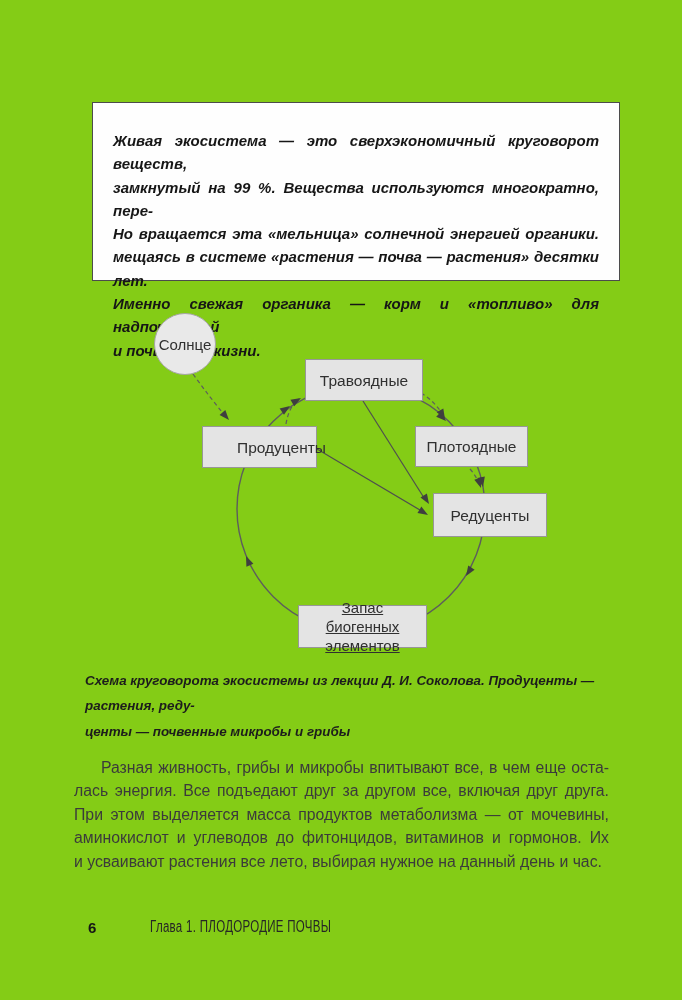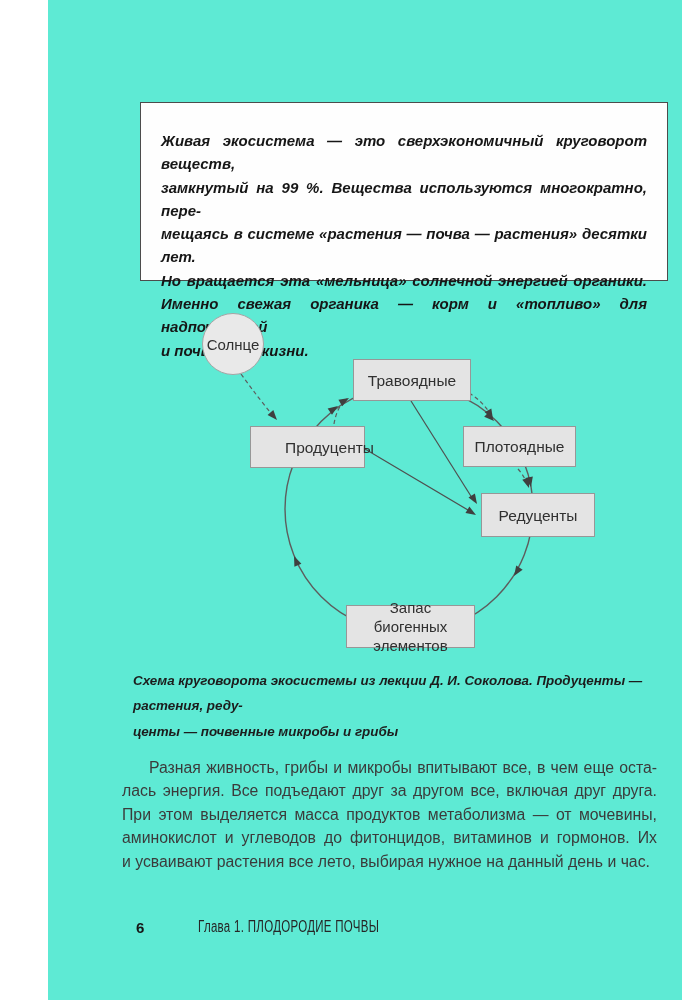--- a/index.html
+++ b/index.html
@@ -1,20 +1,20 @@
 <!DOCTYPE html>
 <html><head>
 <meta charset="utf-8">
 <style>
   html,body { margin:0; padding:0; }
   body {
     width:682px; height:1000px; background:#ffffff; position:relative;
     font-family:"Liberation Sans", sans-serif; overflow:hidden;
   }
-  .page { position:absolute; inset:0; background:#5eead4;margin-left:48px; }
+  .page { position:absolute; inset:0; background:#84cc16; }
 
   
   .quote-box {
     position:absolute; left:92px; top:102px; width:528px; height:179px;
     border:1.5px solid #4c4c4c; box-sizing:border-box;
     padding:26px 20px 0 20px; background:#fefefe;
   }
   .quote-line {
     font-style:italic; font-weight:bold; font-size:15px; line-height:23.3px;
     color:#161616; text-align:justify; text-align-last:justify;
@@ -30,21 +30,21 @@
     font-size:15.5px; color:#303030; line-height:19px;
   }
   .node.sun {
     left:154px; top:313px; width:62px; height:62px; border-radius:50%;
     background:#e9e9e9; border:1px solid #a5a5a5; font-size:15px;
   }
   .node.herbivores  { left:305px; top:359px; width:118px; height:42px; }
   .node.producers   { left:202px; top:426px; width:115px; height:42px;padding-left:44px; }
   .node.carnivores  { left:415px; top:426px; width:113px; height:41px; }
   .node.decomposers { left:433px; top:493px; width:114px; height:44px; }
-  .node.reserve     { left:298px; top:605px; width:129px; height:43px; font-size:15px; padding:2px 20px; }
+  .node.reserve     { left:298px; top:605px; width:129px; height:43px; font-size:15px; padding:2px 20px;text-decoration:underline; }
 
   
   .caption { position:absolute; left:85px; top:668px; width:535px; }
   .caption-line {
     font-style:italic; font-weight:bold; font-size:13.4px; line-height:25.3px; color:#1c1c1c;
   }
 
   
   .para { position:absolute; left:74px; top:756px; width:535px; }
   .para-line {
@@ -66,22 +66,22 @@
   }
 </style>
 </head>
 <body>
 
 <div class="page">
 
   <div class="quote-box">
     <div class="quote-line">Живая экосистема — это сверхэкономичный круговорот веществ,</div>
     <div class="quote-line">замкнутый на 99 %. Вещества используются многократно, пере-</div>
+    <div class="quote-line">Но вращается эта «мельница» солнечной энергией органики.</div>
     <div class="quote-line">мещаясь в системе «растения — почва — растения» десятки лет.</div>
-    <div class="quote-line">Но вращается эта «мельница» солнечной энергией органики.</div>
     <div class="quote-line">Именно свежая органика — корм и «топливо» для надпочвенной</div>
     <div class="quote-line last">и почвенной жизни.</div>
   </div>
 
   <svg class="diagram-svg" viewBox="0 0 682 1000" xmlns="http://www.w3.org/2000/svg" aria-hidden="true">
 
     <circle cx="361" cy="509" r="124" fill="none" stroke="#5d5d5d" stroke-width="1.4"></circle>
 
     <path d="M 286,424 Q 289,406 299,399" fill="none" stroke="#5d5d5d" stroke-width="1.2" stroke-dasharray="4 3"></path>
     <path d="M 421,393 Q 436,402 444,417" fill="none" stroke="#5d5d5d" stroke-width="1.2" stroke-dasharray="4 3"></path>

